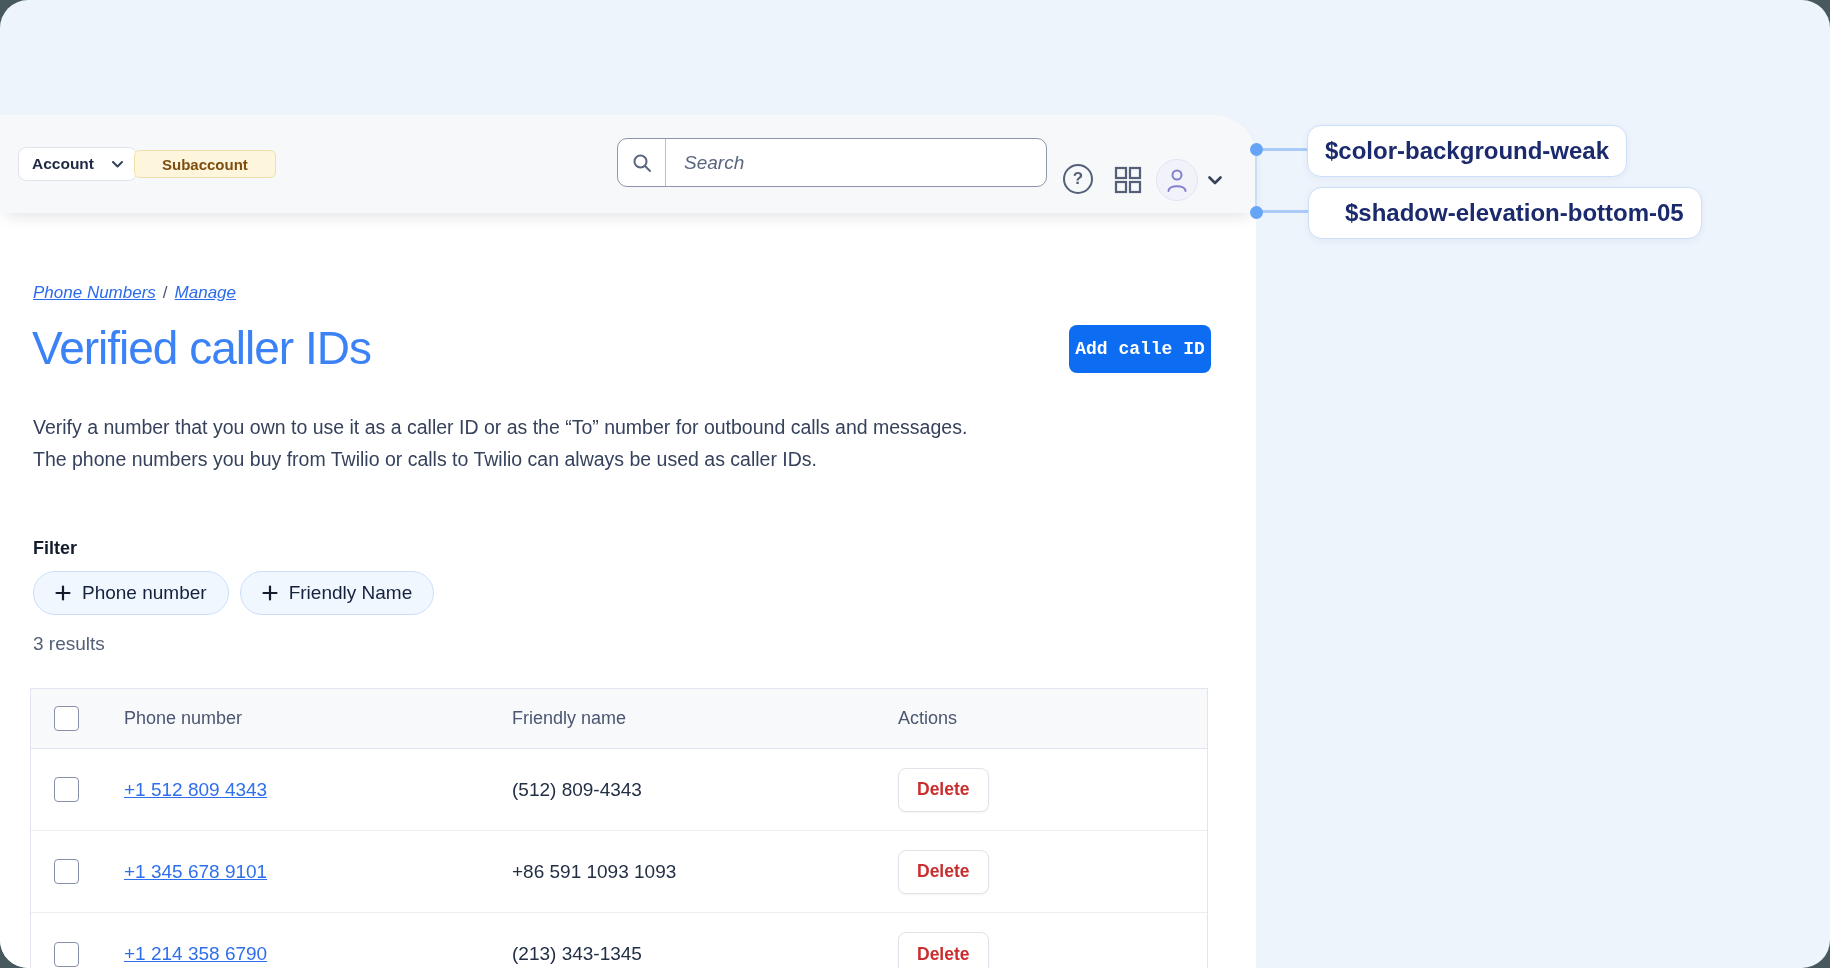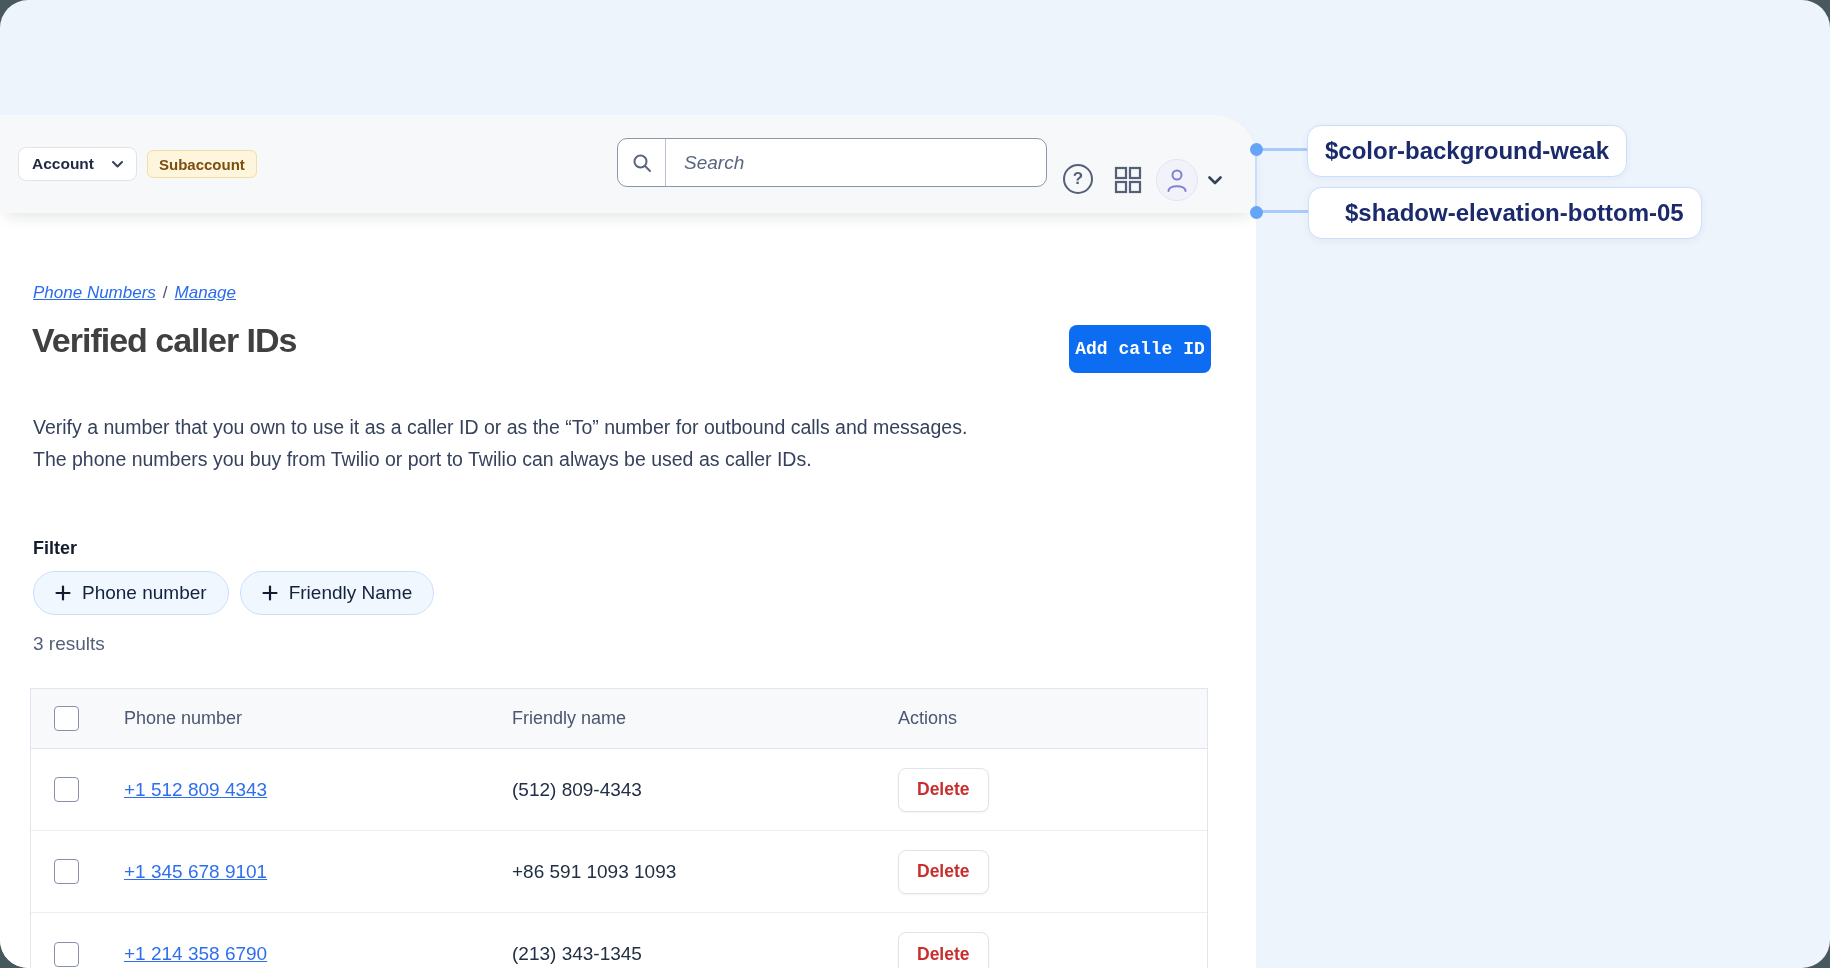--- a/index.html
+++ b/index.html
@@ -31,23 +31,23 @@
     background:#FFFFFF;
     z-index:2;
   }
   .account-btn {
     position:absolute; left:18px; top:32px; height:34px;
     background:#FFFFFF; border:1px solid #E1E3EA; border-radius:8px;
     display:inline-flex; align-items:center; gap:18px; padding:0 13px;
     font-size:15.5px; font-weight:700; color:#1F2A44; cursor:pointer;
   }
   .subaccount-badge {
-    position:absolute; left:147px; top:35px; height:28px;
+    position:absolute; left:134px; top:35px; height:28px;
     background:#FDF6DC; border:1px solid #F0E0A8; border-radius:6px;
-    display:inline-flex; align-items:center; padding:0 11px;
+    display:inline-flex; align-items:center; padding:0 27px;
     font-size:15px; font-weight:700; color:#7E4E11;
   }
   .search-box {
     position:absolute; left:617px; top:23px; width:430px; height:49px;
     background:#FFFFFF; border:1px solid #8C95AC; border-radius:10px;
     display:flex; align-items:stretch; overflow:hidden;
   }
   .search-icon-cell {
     width:48px; display:flex; align-items:center; justify-content:center;
     border-right:1px solid #B9BFD0;
@@ -93,21 +93,21 @@
   }
   
   .breadcrumb {
     position:absolute; left:33px; top:70px;
     font-size:17px; color:#4B5671;
   }
   .breadcrumb a { color:#2A6BEC; text-decoration:underline; cursor:pointer;font-style:italic; }
   .breadcrumb .sep { margin:0 7px; }
   .page-title {
     position:absolute; left:32px; top:108px;
-    font-size:34px; font-weight:700; color:#404040; letter-spacing:-1px;
+    font-size:46px; font-weight:400; color:#3b82f6; letter-spacing:-1px;
   }
   .add-btn {
     position:absolute; left:1069px; top:112px; width:142px; height:48px;
     background:#0C6CF2; border:none; border-radius:8px;
     color:#FFFFFF; font-family:Liberation Mono, monospace;
     font-size:18px; font-weight:600; cursor:pointer;
   }
   .description {
     position:absolute; left:33px; top:198px;
     font-size:19.5px; line-height:32px; color:#36425C;
@@ -237,21 +237,21 @@
     <div class="breadcrumb">
       <a>Phone Numbers</a><span class="sep">/</span><a>Manage</a>
     </div>
 
     <h1 class="page-title">Verified caller IDs</h1>
 
     <button class="add-btn">Add calle ID</button>
 
     <div class="description">
       <div>Verify a number that you own to use it as a caller ID or as the “To” number for outbound calls and messages.</div>
-      <div>The phone numbers you buy from Twilio or port to Twilio can always be used as caller IDs.</div>
+      <div>The phone numbers you buy from Twilio or calls to Twilio can always be used as caller IDs.</div>
     </div>
 
     <div class="filter-label">Filter</div>
 
     <div class="pill-row">
       <button class="pill">
         <span>
           <svg width="16" height="16" viewBox="0 0 16 16">
               <line x1="8" y1="1.5" x2="8" y2="14.5" stroke="#121C2D" stroke-width="2.2" stroke-linecap="round"></line>
               <line x1="1.5" y1="8" x2="14.5" y2="8" stroke="#121C2D" stroke-width="2.2" stroke-linecap="round"></line>

